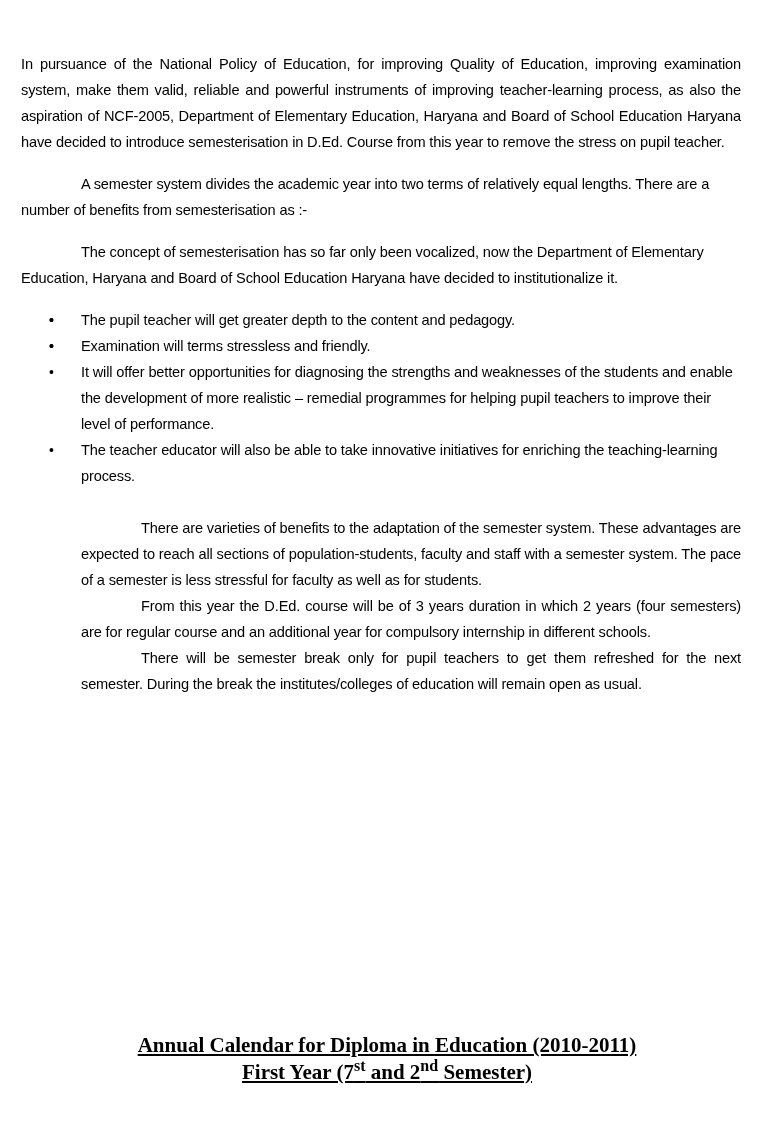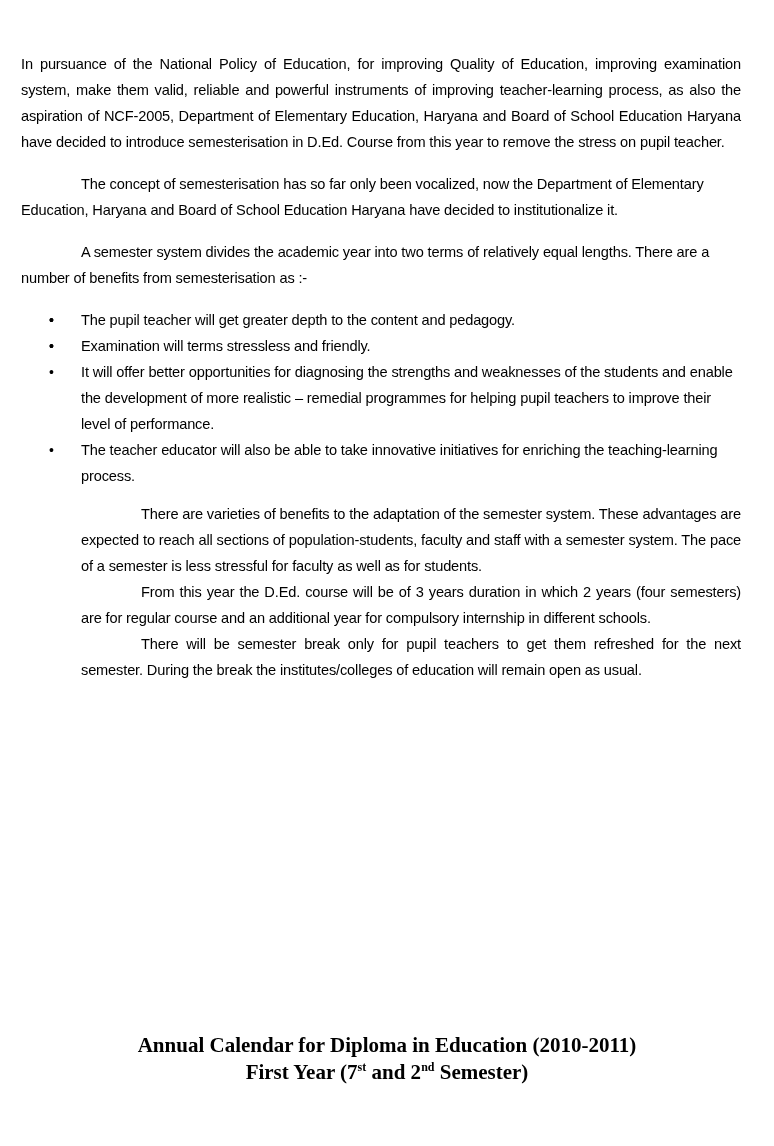--- a/index.html
+++ b/index.html
@@ -46,48 +46,49 @@
     }
     ul.bullets li .bullet {
       position: absolute;
       left: 28px;
       top: 0;
       width: 10px;
       font-size: 14px;
     }
     .sub {
       margin-left: 60px;
-      margin-top: 12px;
+      margin-top: 26px;
       width: 660px;
     }
     .sub .p { text-indent: 60px; }
     .heading {
       position: absolute;
       left: 0;
       top: 1032px;
       width: 774px;
       text-align: center;
       font-family: "Liberation Serif", "DejaVu Serif", serif;
       font-weight: bold;
       font-size: 21px;
       line-height: 27px;
+      text-decoration: underline;
     }
     .heading sup {
-      font-size: 12px;
+      font-size: 16px;
       line-height: 0;
       vertical-align: 8px;
     }
   </style>
 </head>
 <body>
 
 <div class="page">
   <p id="para1" class="p justify">In pursuance of the National Policy of Education, for improving Quality of Education, improving examination system, make them valid, reliable and powerful instruments of improving teacher-learning process, as also the aspiration of NCF-2005, Department of Elementary Education, Haryana and Board of School Education Haryana have decided to introduce semesterisation in D.Ed. Course from this year to remove the stress on pupil teacher.</p>
+  <p id="para3" class="p indent">A semester system divides the academic year into two terms of relatively equal lengths. There are a number of benefits from semesterisation as :-</p>
   <p id="para2" class="p indent">The concept of semesterisation has so far only been vocalized, now the Department of Elementary Education, Haryana and Board of School Education Haryana have decided to institutionalize it.</p>
-  <p id="para3" class="p indent">A semester system divides the academic year into two terms of relatively equal lengths. There are a number of benefits from semesterisation as :-</p>
 
   <ul class="bullets">
     <li><span class="bullet">•</span></li>
     <li><span class="bullet">•</span><span>The pupil teacher will get greater depth to the content and pedagogy.</span></li>
     <li><span class="bullet">•</span></li>
     <li><span class="bullet">•</span><span>Examination will terms stressless and friendly.</span></li>
     <li><span class="bullet">•</span><span>It will offer better opportunities for diagnosing the strengths and weaknesses of the students and enable the development of more realistic – remedial programmes for helping pupil teachers to improve their level of performance.</span></li>
     <li><span class="bullet">•</span><span>The teacher educator will also be able to take innovative initiatives for enriching the teaching-learning process.</span></li>
   </ul>
 

